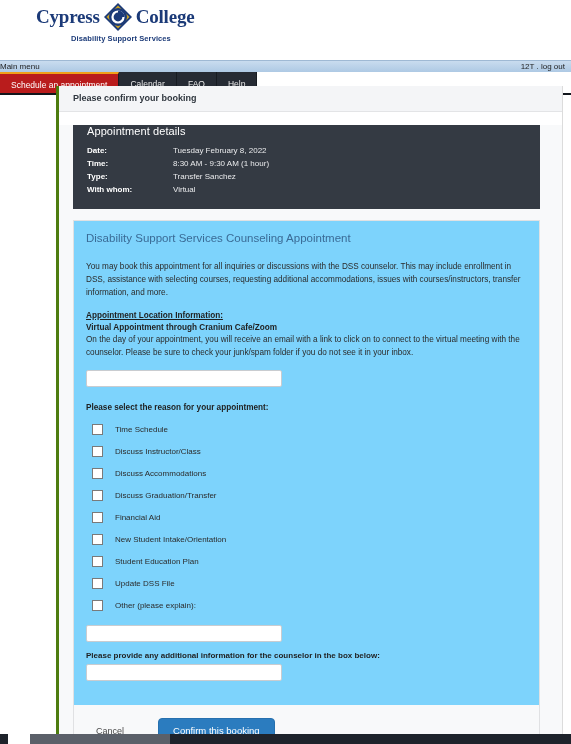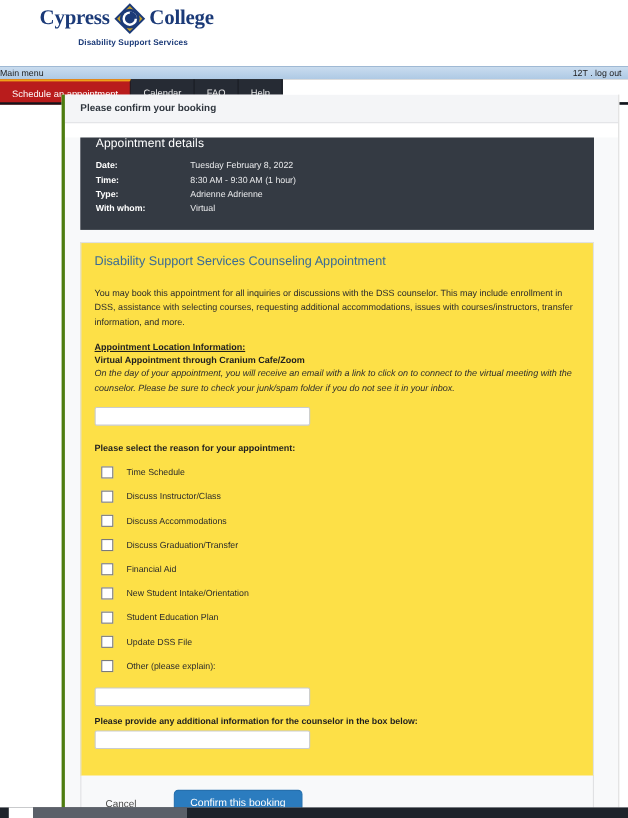--- a/index.html
+++ b/index.html
@@ -178,21 +178,21 @@
   }
   .appt-v {
     color: #e9eaec;
   }
 
   
   .form-panel {
     margin: 11px 22px 0 14px;
     border: 1px solid #e0e1e3;
     border-bottom: none;
-    background: #fde047;
+    background: #7dd3fc;
     padding: 10px 12px 0 12px;
     height: 474px;
     overflow: hidden;
     position: relative;
   }
   .form-heading {
     color: #3a6b96;
     font-size: 11.5px;
     margin: 1px 0 16px 0;
   }
@@ -211,21 +211,20 @@
     margin-bottom: 3px;
   }
   .b-line {
     font-size: 8.2px;
     font-weight: bold;
     color: #1f1f1f;
     margin-bottom: 1px;
   }
   .i-line {
     font-size: 8.2px;
-    font-style: italic;
     line-height: 13px;
     color: #2b2b2b;
     max-width: 492px;
     margin-bottom: 11px;
   }
   .field-label {
     font-size: 8px;
     font-weight: bold;
     color: #1f1f1f;
     margin-bottom: 4px;
@@ -394,21 +393,21 @@
             <tr>
           <td class="appt-k">Date:</td>
           <td class="appt-v">Tuesday February 8, 2022</td>
         </tr>
         <tr>
           <td class="appt-k">Time:</td>
           <td class="appt-v">8:30 AM - 9:30 AM (1 hour)</td>
         </tr>
         <tr>
           <td class="appt-k">Type:</td>
-          <td class="appt-v">Adrienne Adrienne</td>
+          <td class="appt-v">Transfer Sanchez</td>
         </tr>
         <tr>
           <td class="appt-k">With whom:</td>
           <td class="appt-v">Virtual</td>
         </tr>
       </tbody>
         </table>
     </div>
 
     <div class="form-panel">

